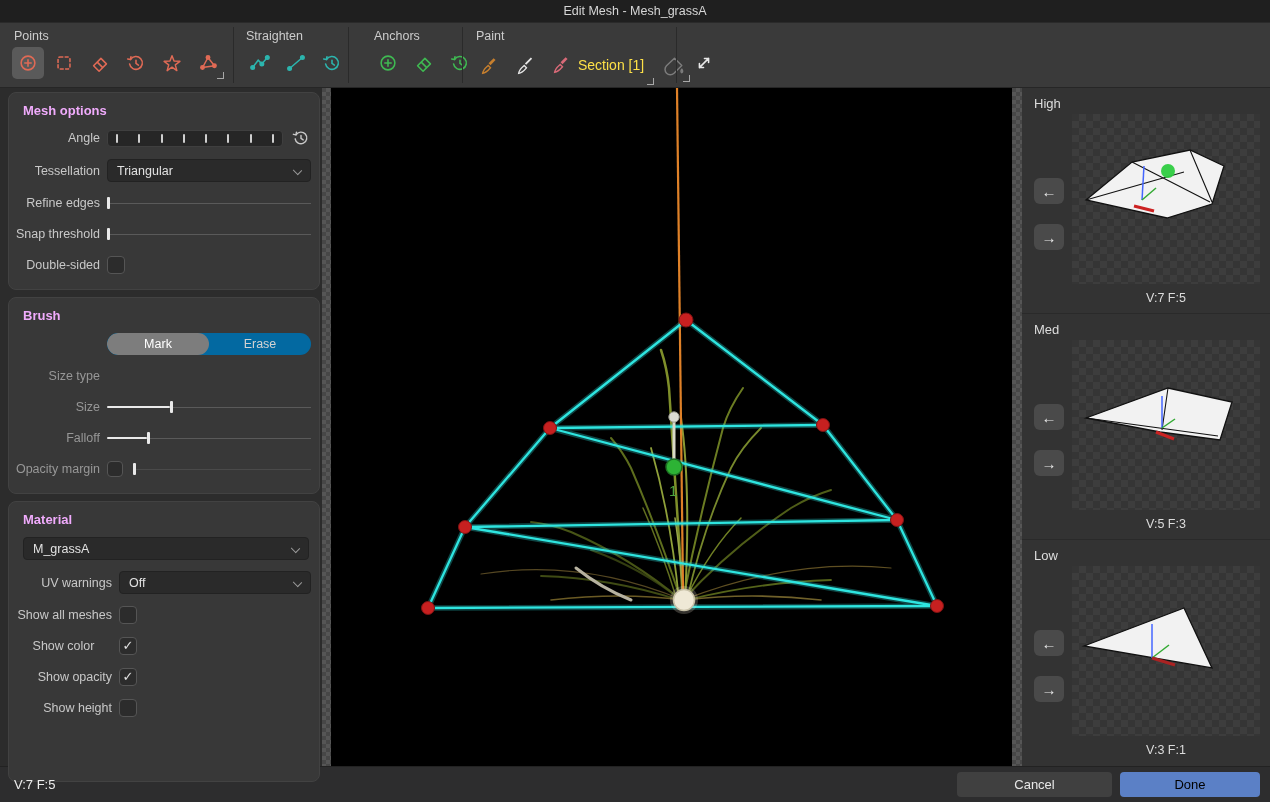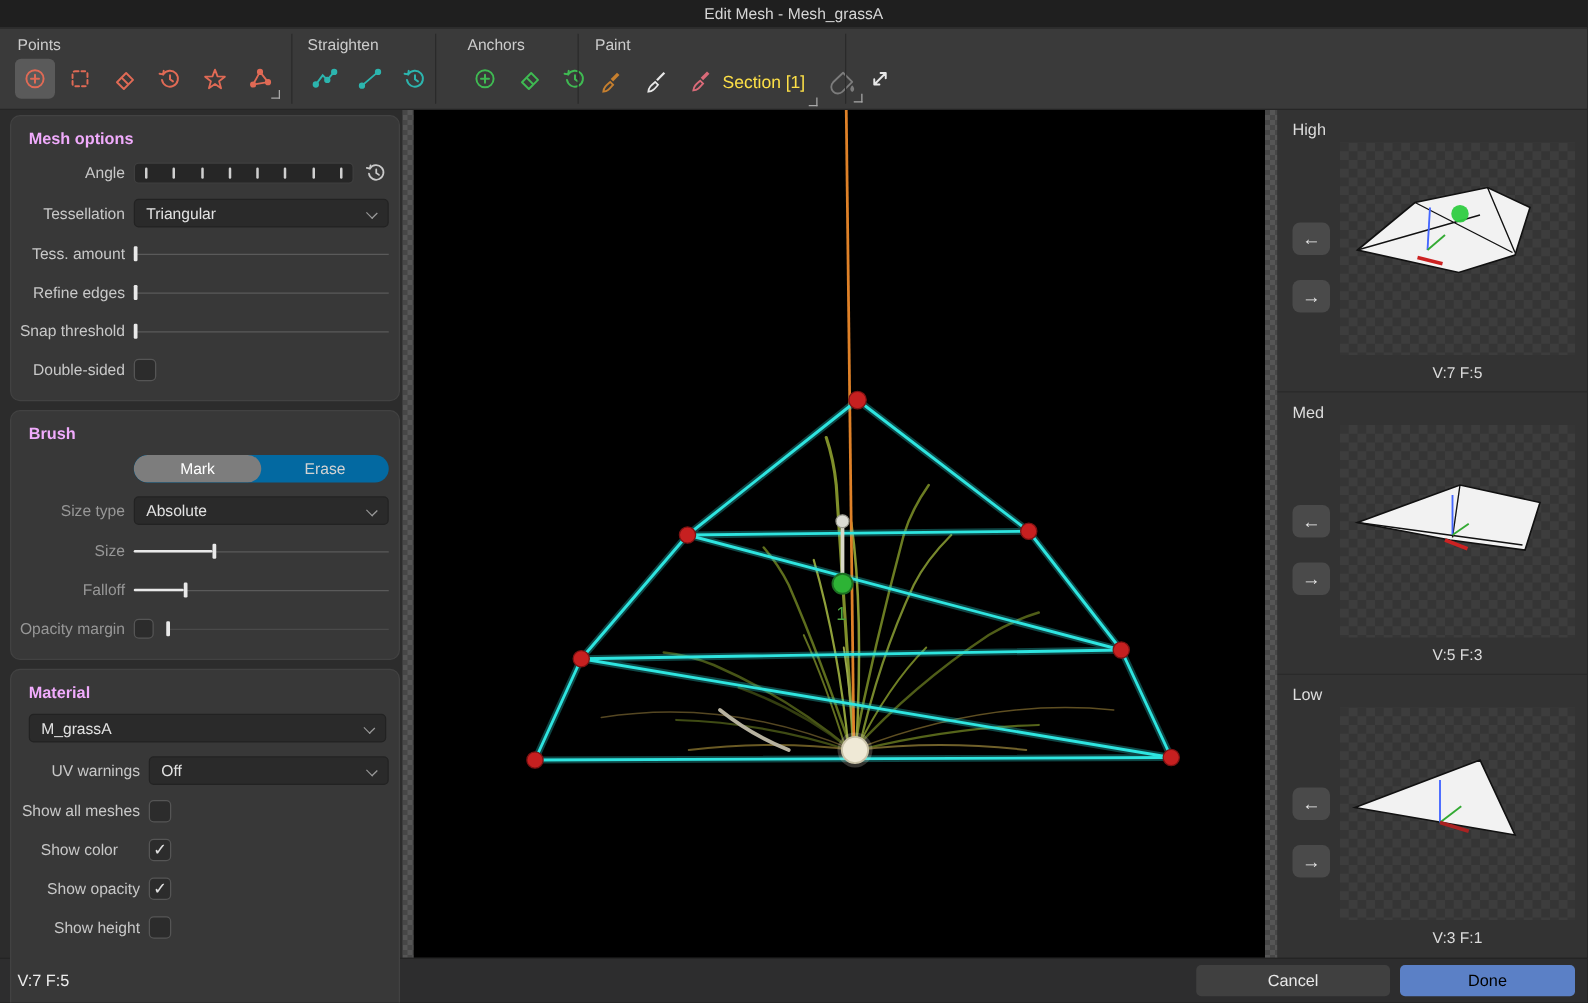--- a/index.html
+++ b/index.html
@@ -305,46 +305,37 @@
         <div class="row">
           <span class="rlabel">Tessellation</span>
           <div class="ctrl">
             <div class="dropdown">
               <span>Triangular</span>
               <span class="chev"></span>
             </div>
           </div>
         </div>
         <div class="row">
-          <span class="rlabel">Tess. amount</span>
+          <span class="rlabel">Refine edges</span>
           <div class="ctrl">
               <div class="slider">
             <span class="track"></span>
                 <span class="handle" style="left:0;"></span>
           </div>
             </div>
         </div>
         <div class="row">
-          <span class="rlabel">Refine edges</span>
+          <span class="rlabel">Snap threshold</span>
           <div class="ctrl">
               <div class="slider">
             <span class="track"></span>
                 <span class="handle" style="left:0;"></span>
           </div>
             </div>
         </div>
-        <div class="row">
-          <span class="rlabel">Snap threshold</span>
-          <div class="ctrl">
-              <div class="slider">
-            <span class="track"></span>
-                <span class="handle" style="left:0;"></span>
-          </div>
-            </div>
-        </div>
         <div class="row" style="margin-bottom:2px;">
           <span class="rlabel">Double-sided</span>
           <div class="ctrl">
               <span class="checkbox"></span>
             </div>
         </div>
       </div>
 
       <div class="card">
         <h3>Brush</h3>
@@ -352,26 +343,20 @@
           <span class="rlabel"></span>
           <div class="ctrl">
             <div class="segmented">
               <div class="seg on">Mark</div>
               <div class="seg">Erase</div>
             </div>
           </div>
         </div>
         <div class="row">
           <span class="rlabel dim">Size type</span>
-          <div class="ctrl">
-            <div class="dropdown">
-              <span>Absolute</span>
-              <span class="chev"></span>
-            </div>
-          </div>
         </div>
         <div class="row">
           <span class="rlabel dim">Size</span>
           <div class="ctrl">
               <div class="slider">
             <span class="track"></span>
                 <span class="fill" style="left:0; width:63px;"></span>
                 <span class="handle" style="left:63px;"></span>
           </div>
             </div>

